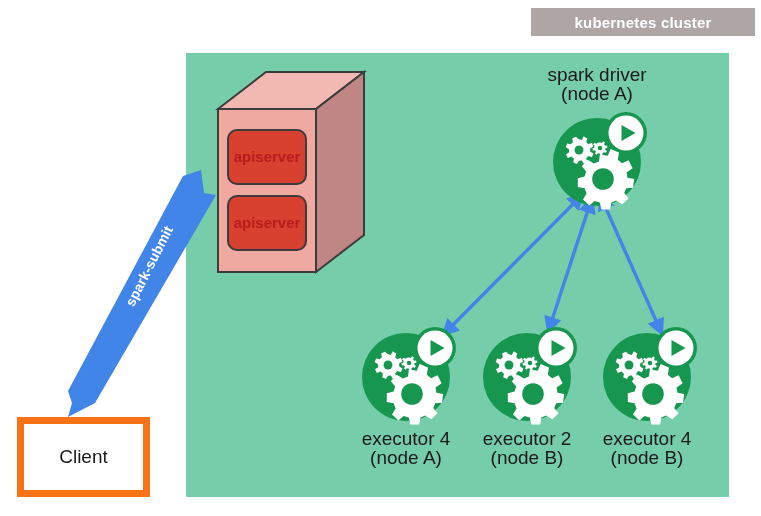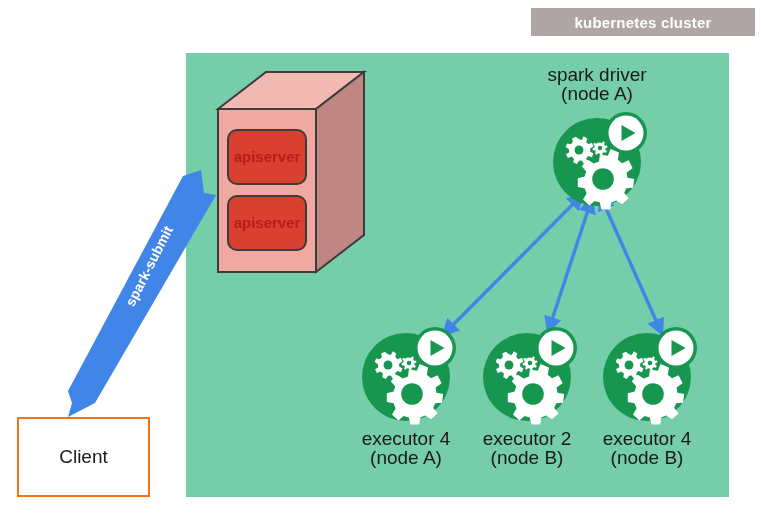--- a/index.html
+++ b/index.html
@@ -22,21 +22,21 @@
     width:100%;text-align:center;
   }
 
   .node-caption{
     position:absolute;text-align:center;color:#1a1a1a;font-size:19px;
     line-height:19px;white-space:nowrap;
   }
 
   #client-box{
     position:absolute;left:17px;top:417px;width:133px;height:80px;
-    background:#ffffff;border:2px solid #f97316;box-sizing:border-box;
+    background:#ffffff;border:7px solid #f97316;box-sizing:border-box;
     display:flex;align-items:center;justify-content:center;
   }
   #client-box span{font-size:19px;color:#1a1a1a;}
 
   #spark-submit-label{
     position:absolute;left:101px;top:255px;width:96px;height:22px;
     color:#ffffff;font-size:14px;font-weight:bold;
     display:flex;align-items:center;justify-content:center;
     transform:rotate(-63deg);transform-origin:50% 50%;
     pointer-events:none;white-space:nowrap;

